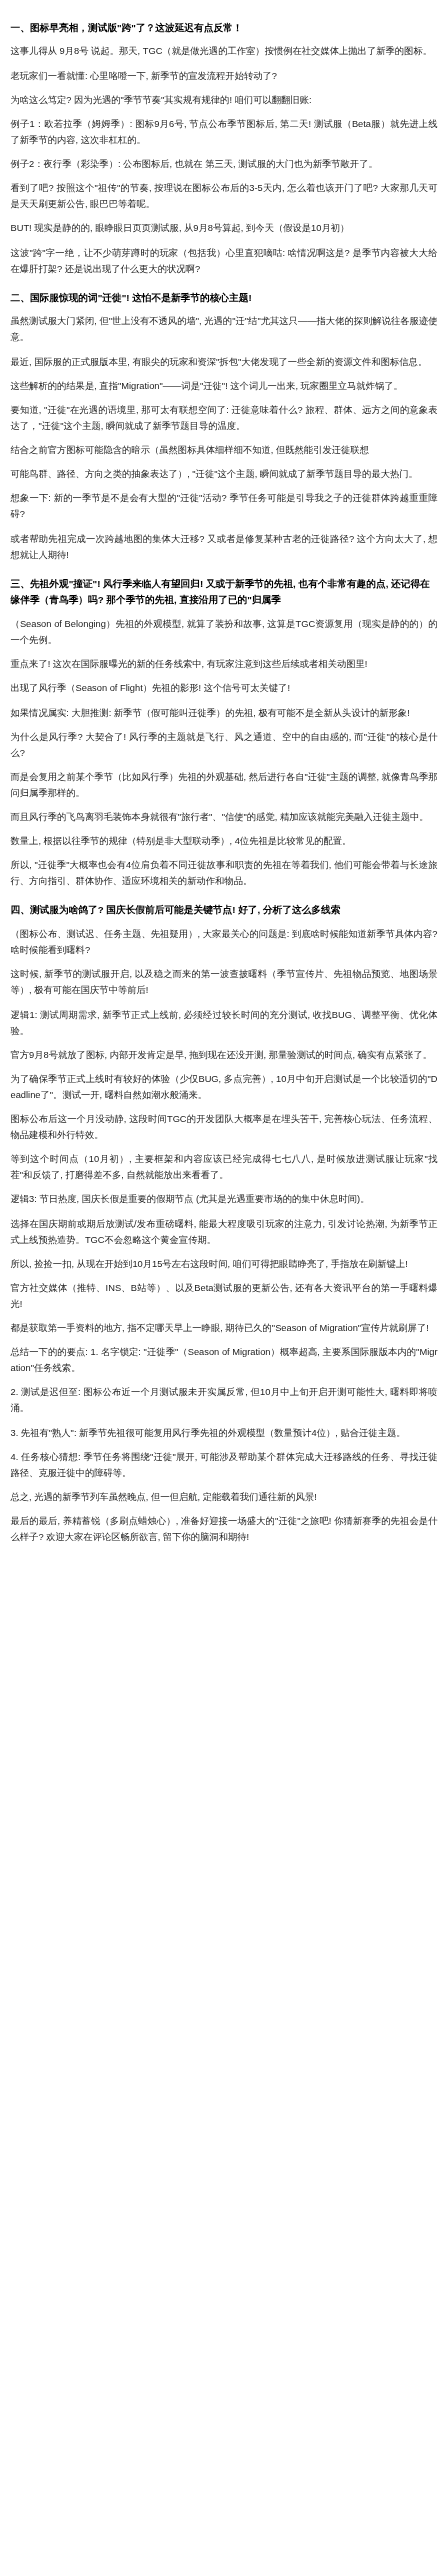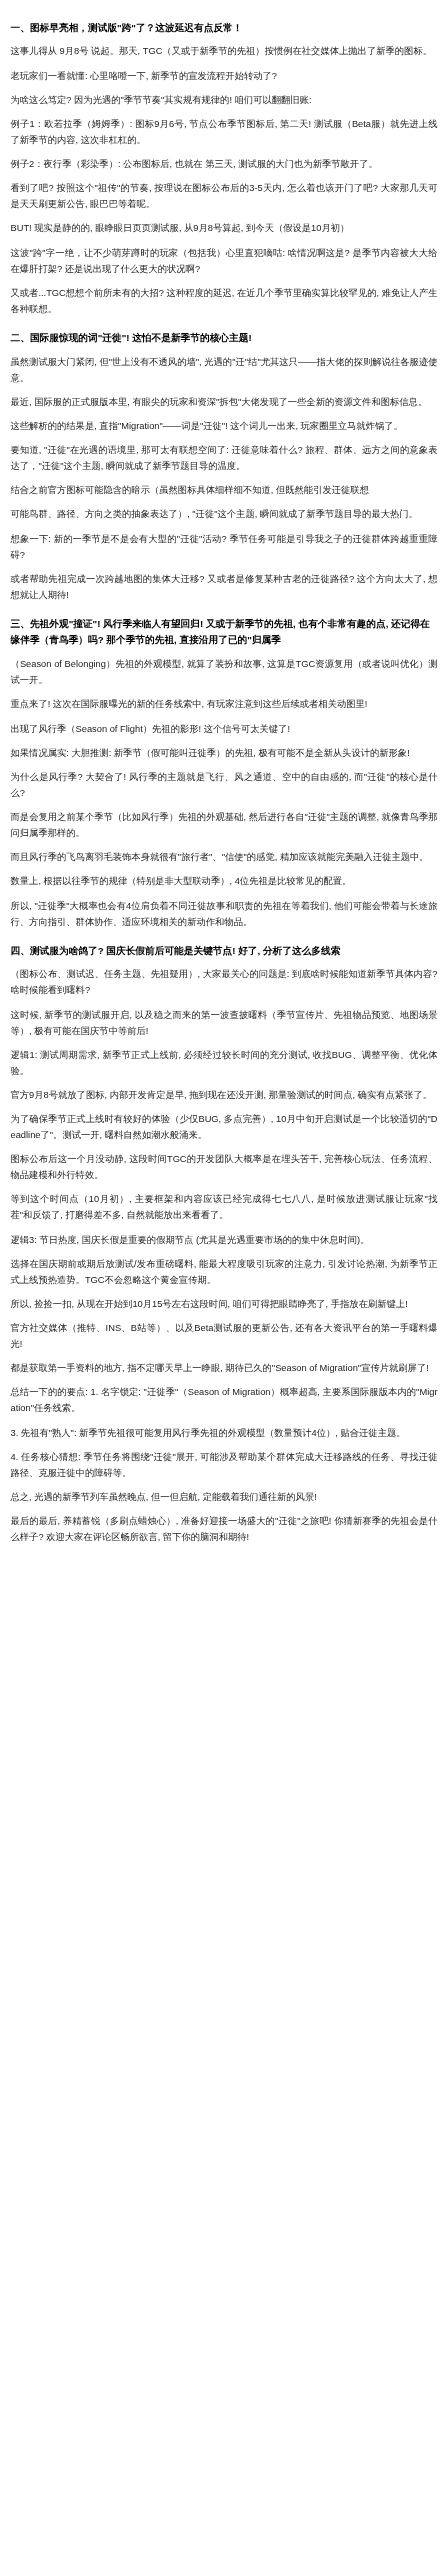--- a/index.html
+++ b/index.html
@@ -34,40 +34,39 @@
     color: #000000;
     word-break: break-all;
   }
 </style>
 </head>
 <body>
 
 <div class="page">
   <div id="article-body">
       <p class="heading">一、图标早亮相，测试版"跨"了？这波延迟有点反常！</p>
-      <p class="para">这事儿得从 9月8号 说起。那天, TGC（又或于新季节的先祖）按惯例在社交媒体上抛出了新季的图标。</p>
+      <p class="para">这事儿得从 9月8号 说起。那天, TGC（就是做光遇的工作室）按惯例在社交媒体上抛出了新季的图标。</p>
       <p class="para">老玩家们一看就懂: 心里咯噔一下, 新季节的宣发流程开始转动了?</p>
       <p class="para">为啥这么笃定? 因为光遇的"季节节奏"其实规有规律的! 咱们可以翻翻旧账:</p>
       <p class="para">例子1：欧若拉季（姆姆季）: 图标9月6号, 节点公布季节图标后, 第二天! 测试服（Beta服）就先进上线了新季节的内容, 这次非杠杠的。</p>
       <p class="para">例子2：夜行季（彩染季）: 公布图标后, 也就在 第三天, 测试服的大门也为新季节敞开了。</p>
       <p class="para">看到了吧? 按照这个"祖传"的节奏, 按理说在图标公布后的3-5天内, 怎么着也该开门了吧? 大家那几天可是天天刷更新公告, 眼巴巴等着呢。</p>
       <p class="para">BUT! 现实是静的的, 眼睁眼日页页测试服, 从9月8号算起, 到今天（假设是10月初）</p>
       <p class="para">这波"跨"字一绝，让不少萌芽蹲时的玩家（包括我）心里直犯嘀咕: 啥情况啊这是? 是季节内容被大大给在爆肝打架? 还是说出现了什么更大的状况啊?</p>
-      <p class="para">又或者...TGC想想个前所未有的大招? 这种程度的延迟, 在近几个季节里确实算比较罕见的, 难免让人产生各种联想。</p>
       <p class="heading">二、国际服惊现的词"迁徙"! 这怕不是新季节的核心主题!</p>
       <p class="para">虽然测试服大门紧闭, 但"世上没有不透风的墙", 光遇的"迁"结"尤其这只——指大佬的探则解说往各服迹使意。</p>
       <p class="para">最近, 国际服的正式服版本里, 有眼尖的玩家和资深"拆包"大佬发现了一些全新的资源文件和图标信息。</p>
       <p class="para">这些解析的的结果是, 直指"Migration"——词是"迁徙"! 这个词儿一出来, 玩家圈里立马就炸锅了。</p>
       <p class="para">要知道, "迁徙"在光遇的语境里, 那可太有联想空间了: 迁徙意味着什么? 旅程、群体、远方之间的意象表达了，"迁徙"这个主题, 瞬间就成了新季节题目导的温度。</p>
       <p class="para">结合之前官方图标可能隐含的暗示（虽然图标具体细样细不知道, 但既然能引发迁徙联想</p>
       <p class="para">可能鸟群、路径、方向之类的抽象表达了）, "迁徙"这个主题, 瞬间就成了新季节题目导的最大热门。</p>
       <p class="para">想象一下: 新的一季节是不是会有大型的"迁徙"活动? 季节任务可能是引导我之子的迁徙群体跨越重重障碍?</p>
       <p class="para">或者帮助先祖完成一次跨越地图的集体大迁移? 又或者是修复某种古老的迁徙路径? 这个方向太大了, 想想就让人期待!</p>
       <p class="heading">三、先祖外观"撞证"! 风行季来临人有望回归! 又或于新季节的先祖, 也有个非常有趣的点, 还记得在 缘伴季（青鸟季）吗? 那个季节的先祖, 直接沿用了已的"归属季</p>
-      <p class="para">（Season of Belonging）先祖的外观模型, 就算了装扮和故事, 这算是TGC资源复用（或者说叫优化）测试一开。</p>
+      <p class="para">（Season of Belonging）先祖的外观模型, 就算了装扮和故事, 这算是TGC资源复用（现实是静的的）的一个先例。</p>
       <p class="para">重点来了! 这次在国际服曝光的新的任务线索中, 有玩家注意到这些后续或者相关动图里!</p>
       <p class="para">出现了风行季（Season of Flight）先祖的影形! 这个信号可太关键了!</p>
       <p class="para">如果情况属实: 大胆推测: 新季节（假可能叫迁徙季）的先祖, 极有可能不是全新从头设计的新形象!</p>
       <p class="para">为什么是风行季? 大契合了! 风行季的主题就是飞行、风之通道、空中的自由感的, 而"迁徙"的核心是什么?</p>
       <p class="para">而是会复用之前某个季节（比如风行季）先祖的外观基础, 然后进行各自"迁徙"主题的调整, 就像青鸟季那问归属季那样的。</p>
       <p class="para">而且风行季的飞鸟离羽毛装饰本身就很有"旅行者"、"信使"的感觉, 精加应该就能完美融入迁徙主题中。</p>
       <p class="para">数量上, 根据以往季节的规律（特别是非大型联动季）, 4位先祖是比较常见的配置。</p>
       <p class="para">所以, "迁徙季"大概率也会有4位肩负着不同迁徙故事和职责的先祖在等着我们, 他们可能会带着与长途旅行、方向指引、群体协作、适应环境相关的新动作和物品。</p>
       <p class="heading">四、测试服为啥鸽了? 国庆长假前后可能是关键节点! 好了, 分析了这么多线索</p>
       <p class="para">（图标公布、测试迟、任务主题、先祖疑用）, 大家最关心的问题是: 到底啥时候能知道新季节具体内容? 啥时候能看到曙料?</p>
@@ -76,19 +75,20 @@
       <p class="para">官方9月8号就放了图标, 内部开发肯定是早, 拖到现在还没开测, 那量验测试的时间点, 确实有点紧张了。</p>
       <p class="para">为了确保季节正式上线时有较好的体验（少仅BUG, 多点完善）, 10月中旬开启测试是一个比较适切的"Deadline了"。测试一开, 曙料自然如潮水般涌来。</p>
       <p class="para">图标公布后这一个月没动静, 这段时间TGC的开发团队大概率是在埋头苦干, 完善核心玩法、任务流程、物品建模和外行特效。</p>
       <p class="para">等到这个时间点（10月初）, 主要框架和内容应该已经完成得七七八八, 是时候放进测试服让玩家"找茬"和反馈了, 打磨得差不多, 自然就能放出来看看了。</p>
       <p class="para">逻辑3: 节日热度, 国庆长假是重要的假期节点 (尤其是光遇重要市场的的集中休息时间)。</p>
       <p class="para">选择在国庆期前或期后放测试/发布重磅曙料, 能最大程度吸引玩家的注意力, 引发讨论热潮, 为新季节正式上线预热造势。TGC不会忽略这个黄金宣传期。</p>
       <p class="para">所以, 捡捡一扣, 从现在开始到10月15号左右这段时间, 咱们可得把眼睛睁亮了, 手指放在刷新键上!</p>
       <p class="para">官方社交媒体（推特、INS、B站等）、以及Beta测试服的更新公告, 还有各大资讯平台的第一手曙料爆光!</p>
       <p class="para">都是获取第一手资料的地方, 指不定哪天早上一睁眼, 期待已久的"Season of Migration"宣传片就刷屏了!</p>
       <p class="para">总结一下的的要点: 1. 名字锁定: "迁徙季"（Season of Migration）概率超高, 主要系国际服版本内的"Migration"任务线索。</p>
+      <p class="para">2. 测试是迟但至: 图标公布近一个月测试服未开实属反常, 但10月中上旬开启开测可能性大, 曙料即将喷涌。</p>
       <p class="para">3. 先祖有"熟人": 新季节先祖很可能复用风行季先祖的外观模型（数量预计4位）, 贴合迁徙主题。</p>
       <p class="para">4. 任务核心猜想: 季节任务将围绕"迁徙"展开, 可能涉及帮助某个群体完成大迁移路线的任务、寻找迁徙路径、克服迁徙中的障碍等。</p>
       <p class="para">总之, 光遇的新季节列车虽然晚点, 但一但启航, 定能载着我们通往新的风景!</p>
       <p class="para">最后的最后, 养精蓄锐（多刷点蜡烛心）, 准备好迎接一场盛大的"迁徙"之旅吧! 你猜新赛季的先祖会是什么样子? 欢迎大家在评论区畅所欲言, 留下你的脑洞和期待!</p>
     </div>
 </div>
 
 
 </body></html>

